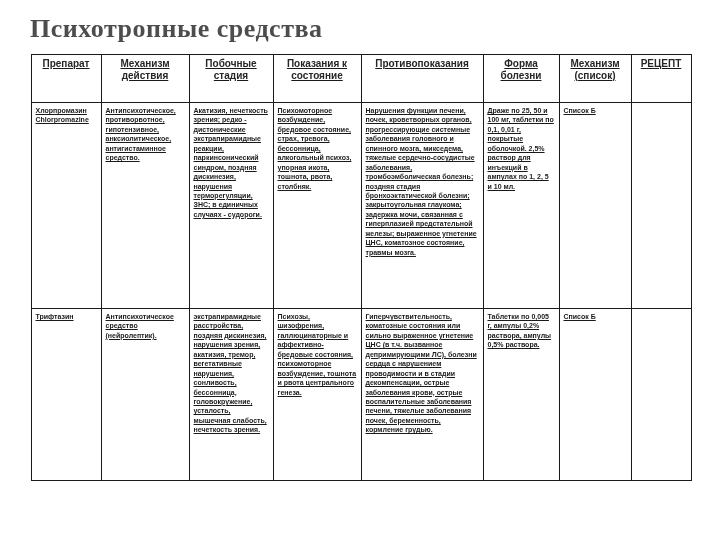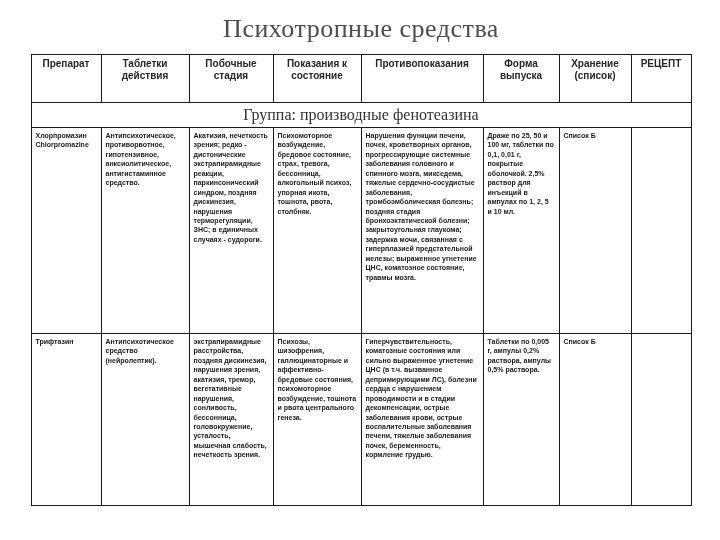--- a/index.html
+++ b/index.html
@@ -12,33 +12,33 @@
     color: #1a1a1a;
     overflow: hidden;
   }
   .slide {
     box-sizing: border-box;
     width: 720px;
     height: 540px;
     padding: 8px 28px 6px 30px;
   }
   .page-title {
-    text-align: center;
     font-size: 26px;
-    font-weight: 400;
+    font-weight: 700;
     color: #4d4d4d;
     margin: 6px 0 10px 0;
     letter-spacing: 0.5px;
     font-family: "Liberation Serif", "DejaVu Serif", serif;
   }
   table.drugs {
     border-collapse: collapse;
     table-layout: fixed;
     width: 660px;
     margin: 0 auto;
+    text-decoration: underline;
   }
   table.drugs th,
   table.drugs td {
     border: 1px solid #1a1a1a;
     vertical-align: top;
     padding: 3px 4px;
     box-sizing: border-box;
     overflow: hidden;
   }
   th.col-head {
@@ -92,34 +92,31 @@
         <col class="c-indic">
       <col class="c-contra">
         <col class="c-form">
         <col class="c-store">
         <col class="c-rx">
     </colgroup>
 
     <thead>
       <tr>
         <th class="col-head">Препарат</th>
-        <th class="col-head">Таблетки действия</th>
+        <th class="col-head">Механизм действия</th>
         <th class="col-head">Побочные стадия</th>
         <th class="col-head">Показания к состояние</th>
         <th class="col-head">Противопоказания</th>
-        <th class="col-head">Форма выпуска</th>
-        <th class="col-head">Хранение (список)</th>
+        <th class="col-head">Форма болезни</th>
+        <th class="col-head">Механизм (список)</th>
         <th class="col-head">РЕЦЕПТ</th>
       </tr>
     </thead>
 
     <tbody>
-      <tr>
-        <td class="group-cell" colspan="8">Группа: производные фенотеазина</td>
-      </tr>
 
       <tr class="data-row-1">
         <td class="body-cell">Хлорпромазин Chlorpromazine</td>
         <td class="body-cell">Антипсихотическое, противорвотное, гипотензивное, анксиолитическое, антигистаминное средство.</td>
         <td class="body-cell">Акатизия, нечеткость зрения; редко - дистонические экстрапирамидные реакции, паркинсонический синдром, поздняя дискинезия, нарушения терморегуляции, ЗНС; в единичных случаях - судороги.</td>
         <td class="body-cell">Психомоторное возбуждение, бредовое состояние, страх, тревога, бессонница, алкогольный психоз, упорная икота, тошнота, рвота, столбняк.</td>
         <td class="body-cell">Нарушения функции печени, почек, кроветворных органов, прогрессирующие системные заболевания головного и спинного мозга, микседема, тяжелые сердечно-сосудистые заболевания, тромбоэмболическая болезнь; поздняя стадия бронхоэктатической болезни; закрытоугольная глаукома; задержка мочи, связанная с гиперплазией предстательной железы; выраженное угнетение ЦНС, коматозное состояние, травмы мозга.</td>
         <td class="body-cell">Драже по 25, 50 и 100 мг, таблетки по 0,1, 0,01 г, покрытые оболочкой. 2,5% раствор для инъекций в ампулах по 1, 2, 5 и 10 мл.</td>
         <td class="body-cell">Список Б</td>
         <td class="body-cell"></td>

